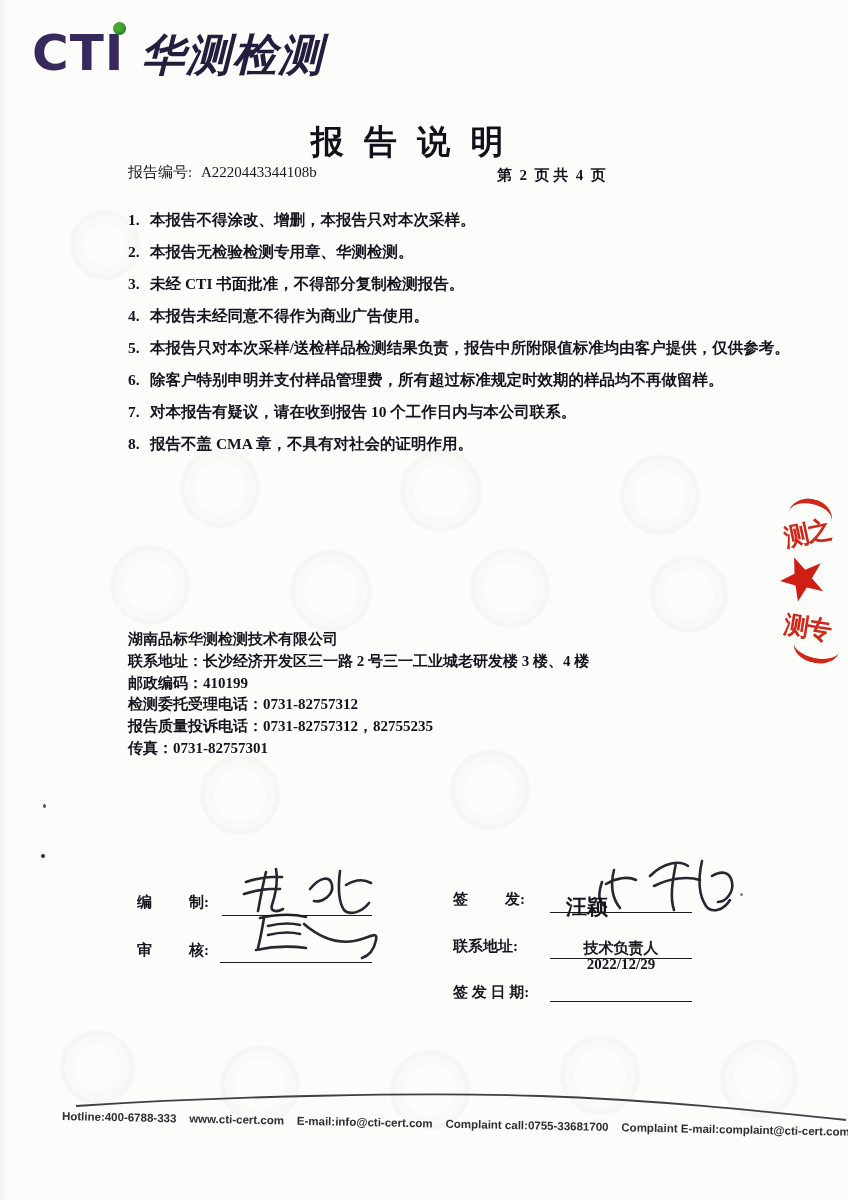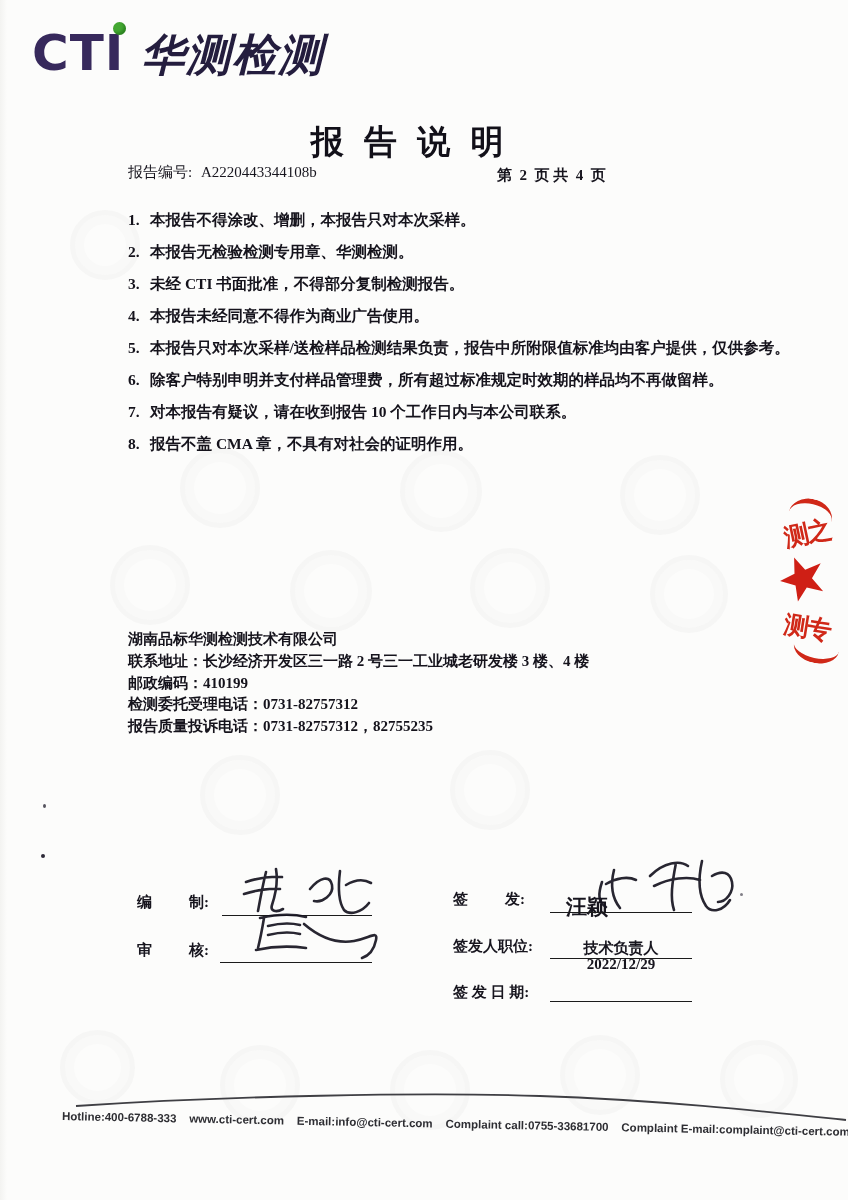--- a/index.html
+++ b/index.html
@@ -152,20 +152,21 @@
       <span>报告不盖 CMA 章，不具有对社会的证明作用。</span>
     </div>
   </div>
 
   <div class="company">
     <div>湖南品标华测检测技术有限公司</div>
     <div>联系地址：长沙经济开发区三一路 2 号三一工业城老研发楼 3 楼、4 楼</div>
     <div>邮政编码：410199</div>
     <div>检测委托受理电话：0731-82757312</div>
     <div>报告质量投诉电话：0731-82757312，82755235</div>
+    <div>传真：0731-82757301</div>
   </div>
 
   <div class="sig-label lab-spread" style="left:137px;top:893px">
     <span>编</span>
     <span>制:</span>
   </div>
   <div class="sig-line" style="left:222px;top:915px;width:150px"></div>
   <svg class="sig-svg" style="left:232px;top:864px" width="150" height="52" viewBox="0 0 150 52">
     <path d="M34,8 C31,20 28,36 26,47 M14,18 C26,14 40,12 50,13 M12,30 C24,26 40,24 48,25 M44,5 C46,17 44,29 40,41 C38,47 44,49 51,45"></path>
     <path d="M78,25 C88,13 98,11 100,21 C102,31 90,39 82,37 M108,7 C106,23 106,37 112,46 C118,52 130,48 137,39 M114,21 C124,15 132,15 139,19"></path>
@@ -185,21 +186,21 @@
     <span>签</span>
     <span>发:</span>
   </div>
   <span class="sig-printed" style="left:566px;top:893px">汪颖</span>
   <div class="sig-line" style="left:550px;top:912px;width:142px"></div>
   <svg class="sig-svg" style="left:588px;top:856px" width="150" height="58" viewBox="0 0 150 58">
     <path d="M14,26 C10,38 10,46 18,51 M26,14 C22,30 24,42 32,52 M18,28 C28,22 40,20 48,24"></path>
     <path d="M62,20 C76,6 92,4 100,10 M66,30 C82,22 100,20 112,24 M88,7 C84,27 82,42 86,54 M114,5 C110,23 110,38 118,50 C124,58 136,54 142,44 M124,20 C134,14 142,16 144,26 C146,36 138,46 130,46"></path>
   </svg>
 
-  <span class="sig-label" style="left:453px;top:937px">签发人职位:</span>
+  <span class="sig-label" style="left:453px;top:937px">联系地址:</span>
   <span class="sig-value" style="left:550px;top:939px;width:142px">技术负责人</span>
   <div class="sig-line" style="left:550px;top:958px;width:142px"></div>
 
   <span class="sig-label" style="left:453px;top:983px">签 发 日 期:</span>
   <span class="sig-value" style="left:550px;top:956px;width:142px">2022/12/29</span>
   <div class="sig-line" style="left:550px;top:1001px;width:142px"></div>
 
   <div class="stamp">
     <div class="stamp-arc-top"></div>
     <span class="stamp-txt top">测之</span>

